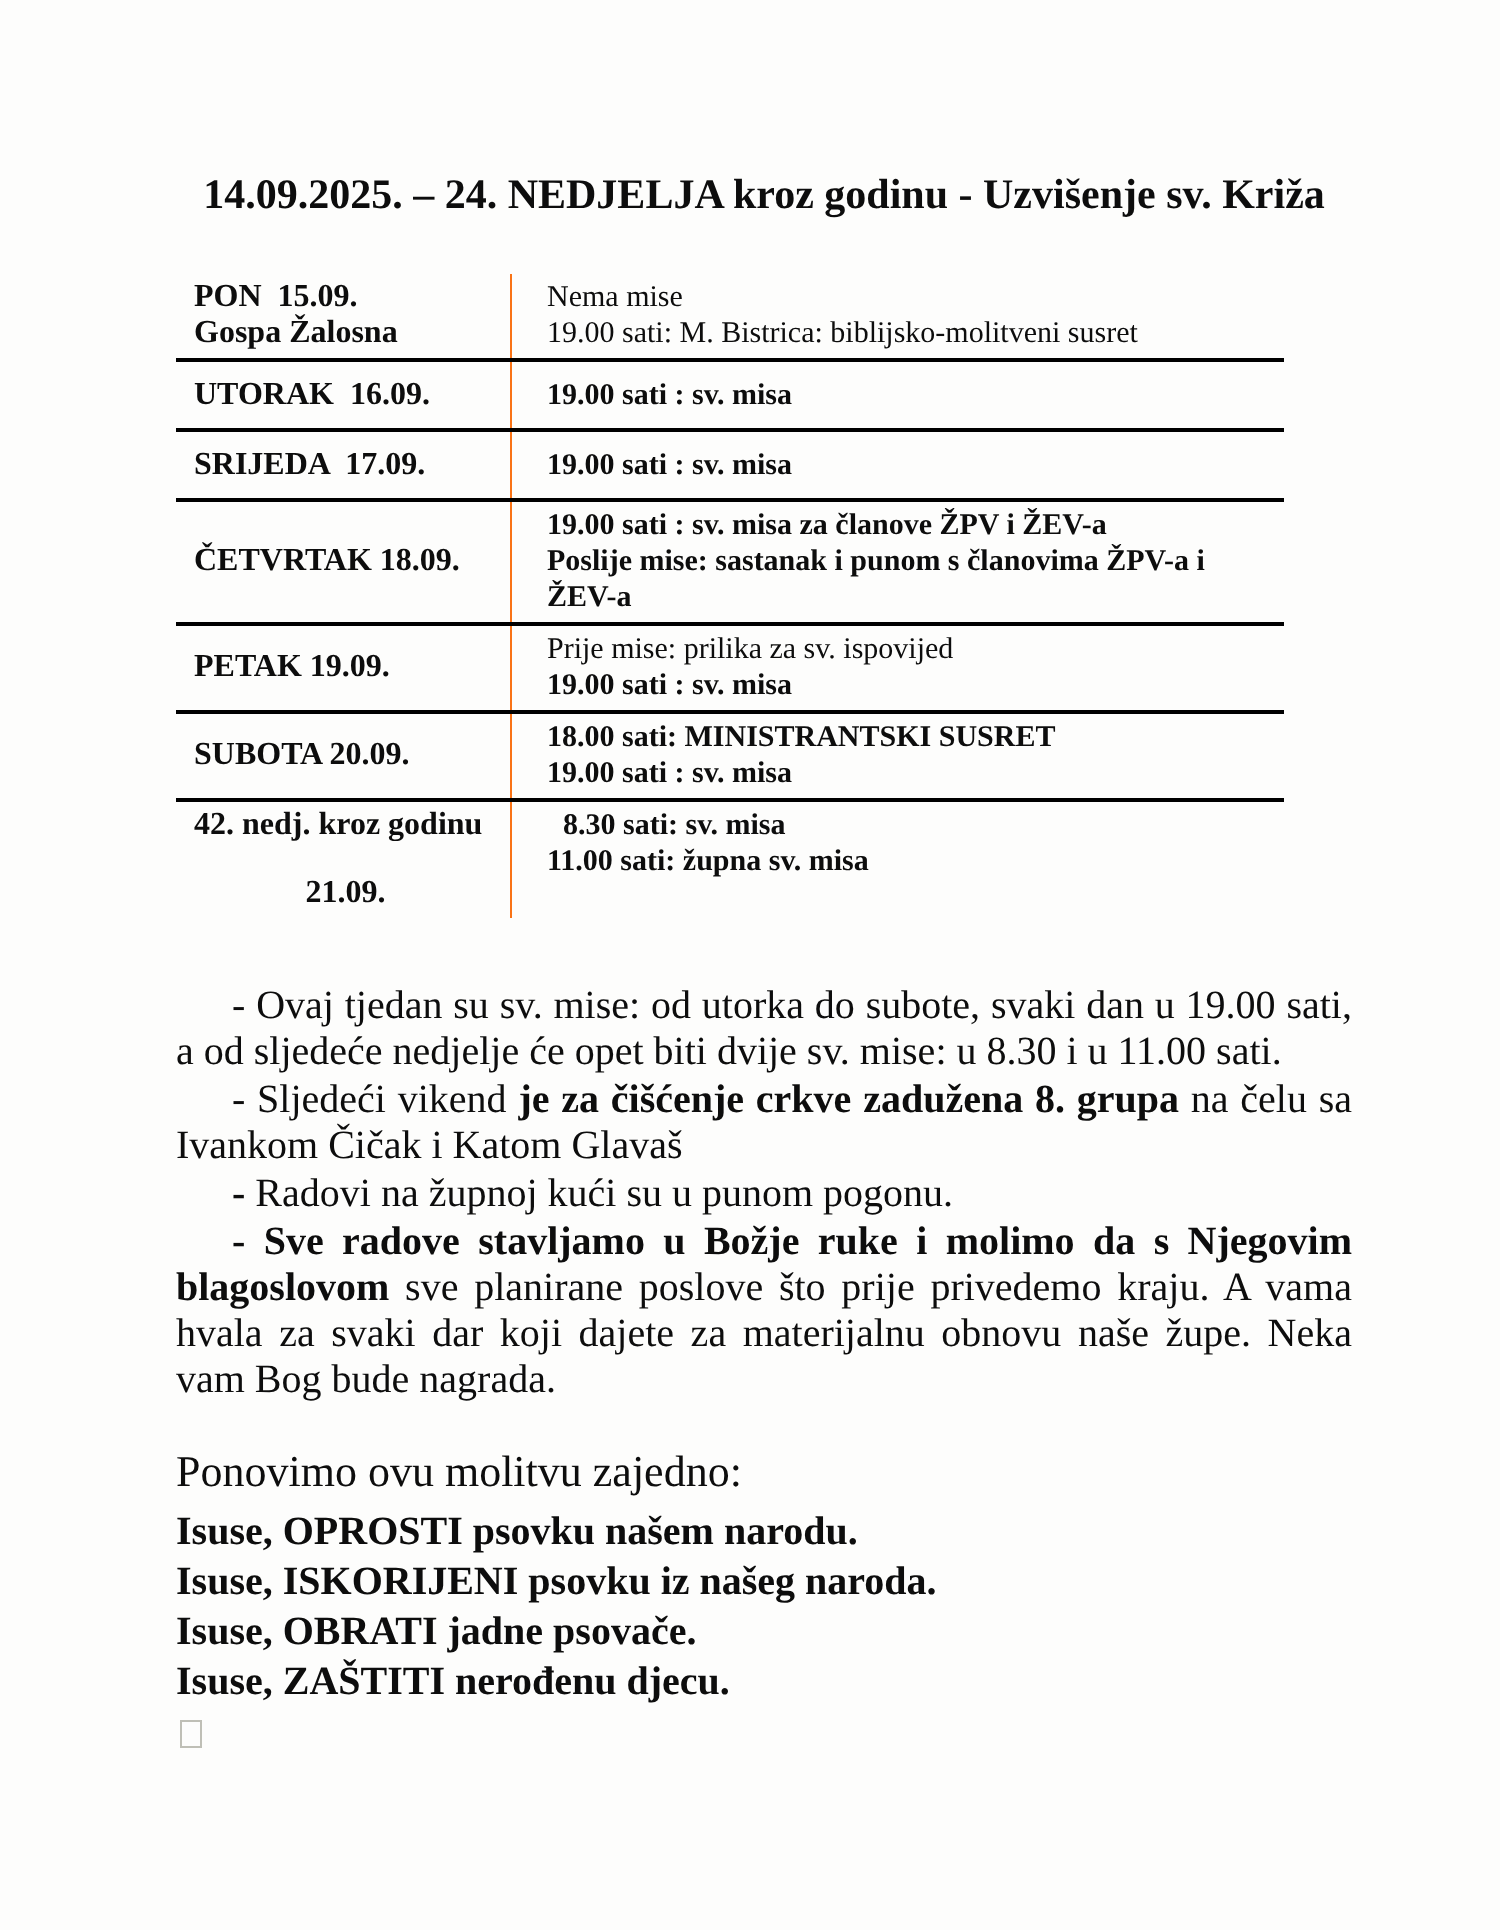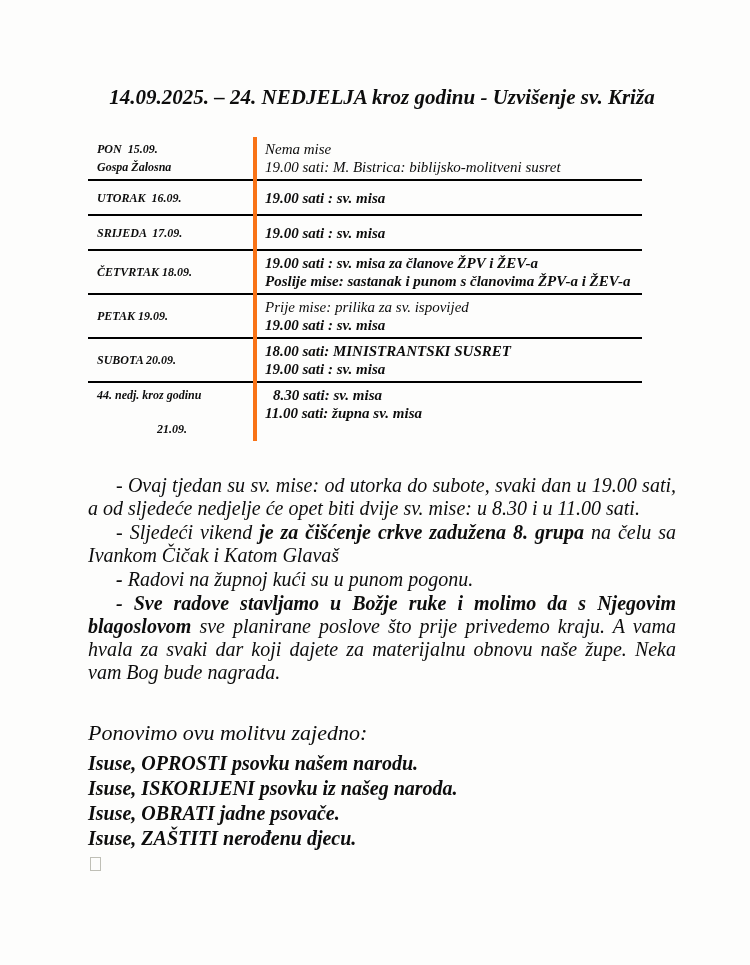--- a/index.html
+++ b/index.html
@@ -6,21 +6,20 @@
   html, body {
     width: 750px; height: 965px;
     background: #fdfdfc;
     color: #0d0d0d;
     font-family: "Liberation Serif", "DejaVu Serif", serif;
     overflow: hidden;
   }
   .page {
     width: 750px; height: 965px;
     padding: 84px 74px 0 88px;
-    font-style: italic;
   }
   
   .doc-title {
     font-size: 21px;
     font-weight: bold;
     text-align: center;
     line-height: 27px;
     max-width: 600px;
     margin: 0 auto;
   }
@@ -28,32 +27,32 @@
   table.schedule {
     border-collapse: collapse;
     margin-top: 26px;
     width: 554px;
     table-layout: fixed;
   }
   table.schedule tr { border-bottom: 2px solid #000; }
   table.schedule tr:last-child { border-bottom: none; }
   td.day-cell {
     width: 167px;
-    border-right: 4px solid #f97316;
+    border-right: 1px solid #f97316;
     font-weight: bold;
-    font-size: 12px;
+    font-size: 16px;
     line-height: 18px;
     padding: 3px 6px 3px 9px;
     vertical-align: middle;
   }
   td.event-cell {
     width: 387px;
     font-size: 15px;
     line-height: 18px;
-    padding: 3px 4px 3px 8px;
+    padding: 3px 4px 3px 18px;
     vertical-align: middle;
   }
   .day-line { white-space: pre-wrap; }
   .day-line.centered { text-align: center; }
   .day-line.gap { margin-top: 16px; text-align: center; }
   .event-line { font-weight: normal; }
   .event-line.bold { font-weight: bold; }
   .event-line.indent { padding-left: 8px; }
   tr.r1 { height: 40px; }
   tr.r2, tr.r3 { height: 35px; }
@@ -64,21 +63,21 @@
   .announcements { margin-top: 33px; width: 588px; }
   .announcement {
     font-size: 20px;
     line-height: 23px;
     text-align: justify;
     text-indent: 28px;
     margin-bottom: 1px;
   }
   .announcement .bold { font-weight: bold; }
   
-  .prayer { margin-top: 36px; width: 588px; }
+  .prayer { margin-top: 21px; width: 588px; }
   .prayer-intro {
     font-size: 22px;
     line-height: 26px;
     font-weight: normal;
     text-align: left;
   }
   .prayer-lines { margin-top: 5px; }
   .prayer-line {
     font-size: 20px;
     line-height: 25px;
@@ -150,21 +149,21 @@
           <td class="day-cell">
             <div class="day-line">SUBOTA 20.09.</div>
           </td>
           <td class="event-cell">
             <div class="event-line bold">18.00 sati: MINISTRANTSKI SUSRET</div>
             <div class="event-line bold">19.00 sati : sv. misa</div>
           </td>
         </tr>
         <tr class="r7">
           <td class="day-cell">
-            <div class="day-line">44. nedj. kroz godinu</div>
+            <div class="day-line">42. nedj. kroz godinu</div>
             <div class="day-line centered gap">21.09.</div>
           </td>
           <td class="event-cell">
             <div class="event-line bold indent">8.30 sati: sv. misa</div>
             <div class="event-line bold">11.00 sati: župna sv. misa</div>
           </td>
         </tr>
       </tbody>
   </table>
 

